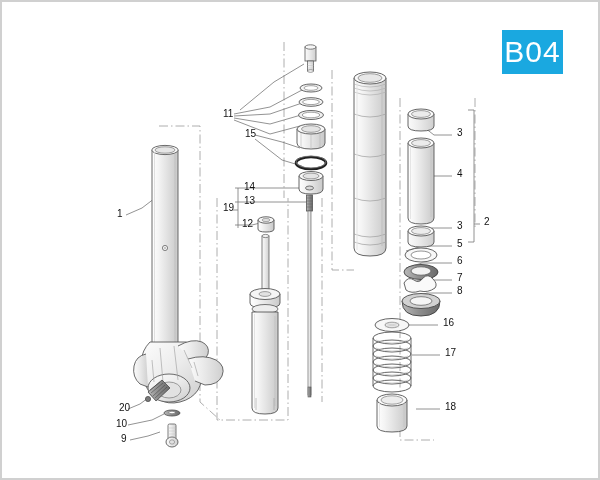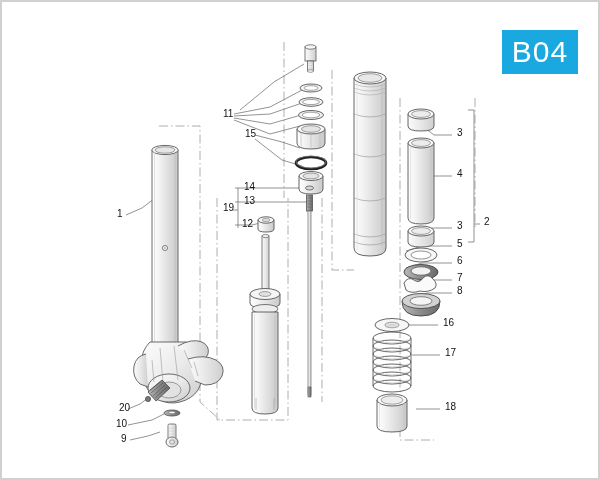--- a/index.html
+++ b/index.html
@@ -1,21 +1,21 @@
 <!DOCTYPE html>
 <html><head>
 <meta charset="utf-8">
 <style>
   html,body{margin:0;padding:0;background:#ffffff;}
   body{width:600px;height:480px;overflow:hidden;
        font-family:"Liberation Sans","DejaVu Sans",sans-serif;}
   #canvas{position:relative;width:600px;height:480px;
           background:#ffffff;border:2px solid #d0d0d0;box-sizing:border-box;}
   #diagram{position:absolute;left:0;top:0;width:600px;height:480px;}
-  #badge{position:absolute;left:500px;top:28px;width:76px;height:44px;
+  #badge{position:absolute;left:500px;top:28px;width:61px;height:44px;
          background:#1aa8e0;display:flex;align-items:center;justify-content:center;}
   #badge span{color:#ffffff;font-size:30px;letter-spacing:1px;line-height:1;}
   .cal{fill:#111111;font-size:10px;font-family:"Liberation Sans",sans-serif;}
 </style>
 </head>
 <body>
 
 <div id="canvas" style="background: rgb(255, 255, 255); border-color: rgb(208, 208, 208);">
 
   <svg id="diagram" viewBox="0 0 600 480">

